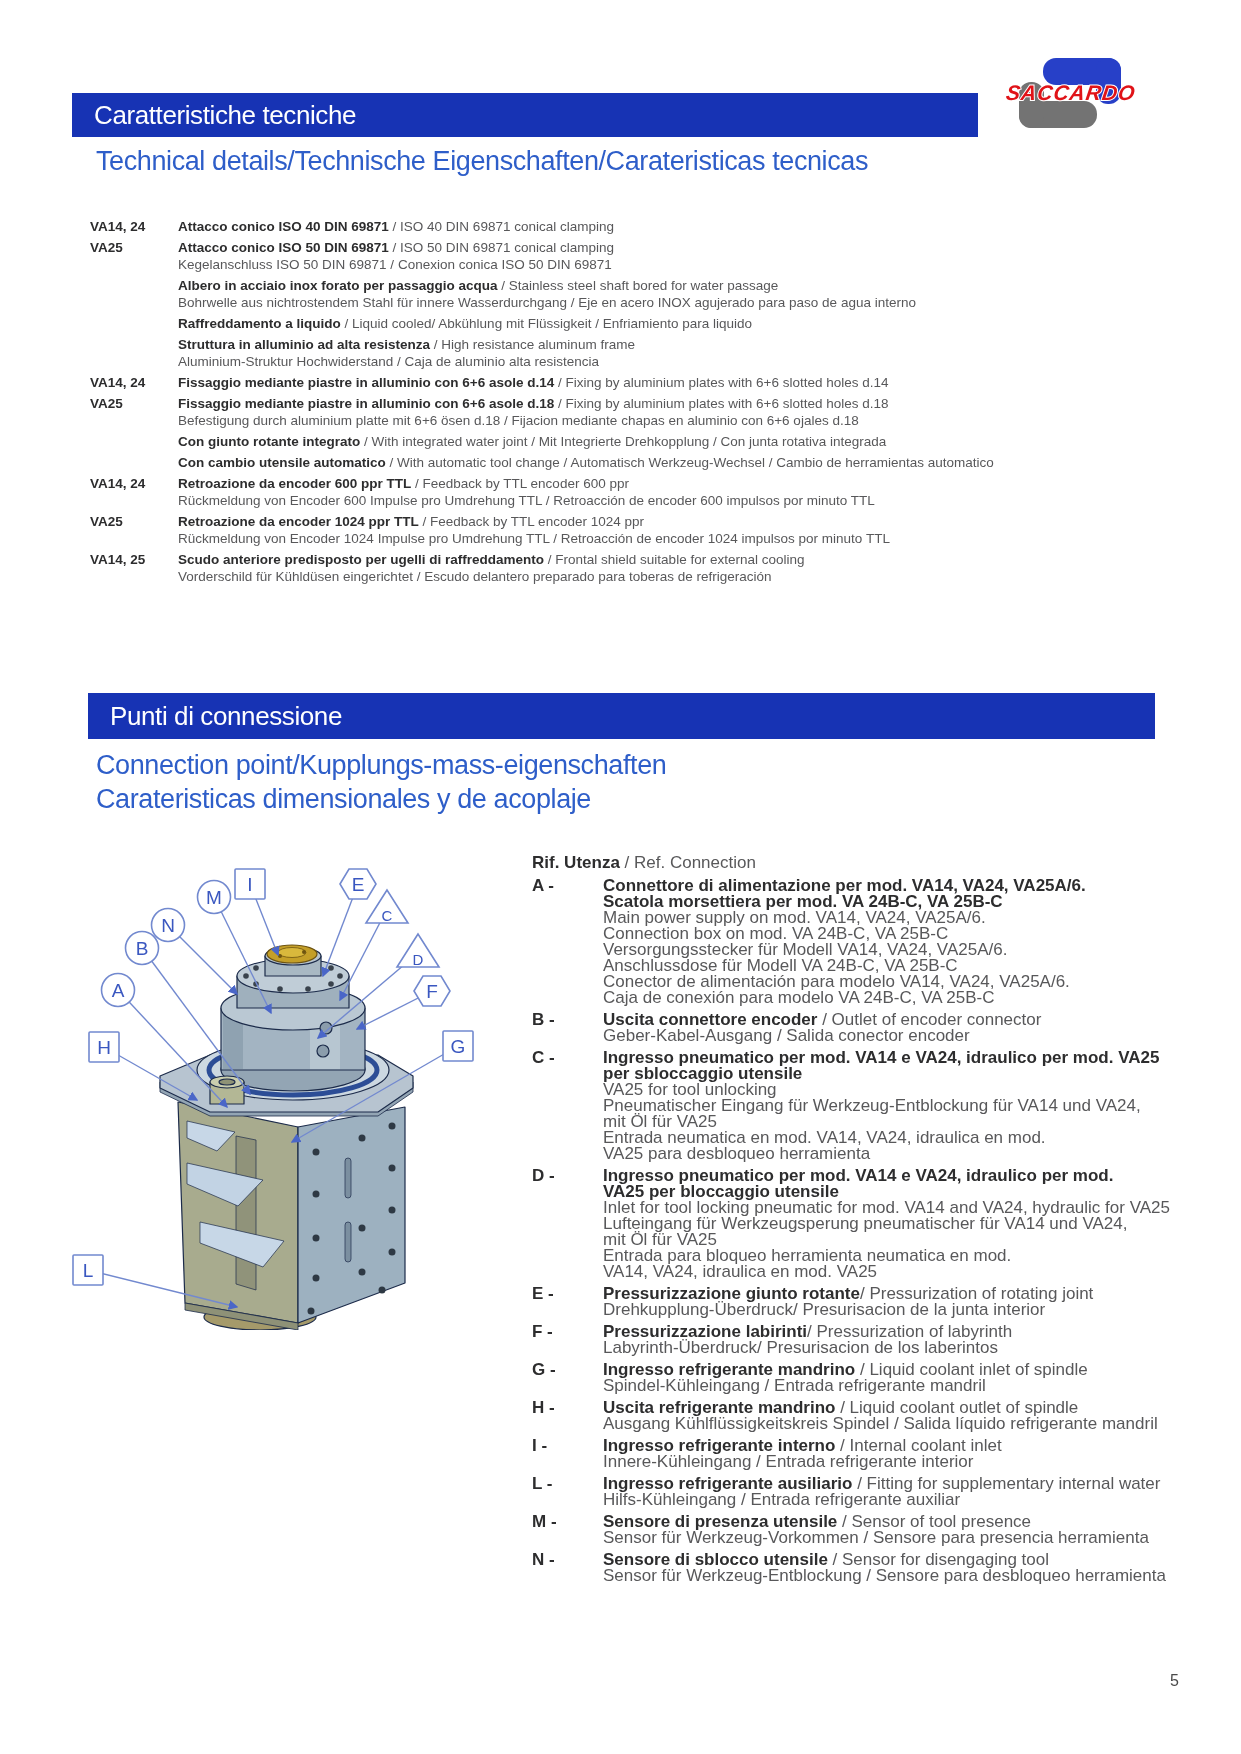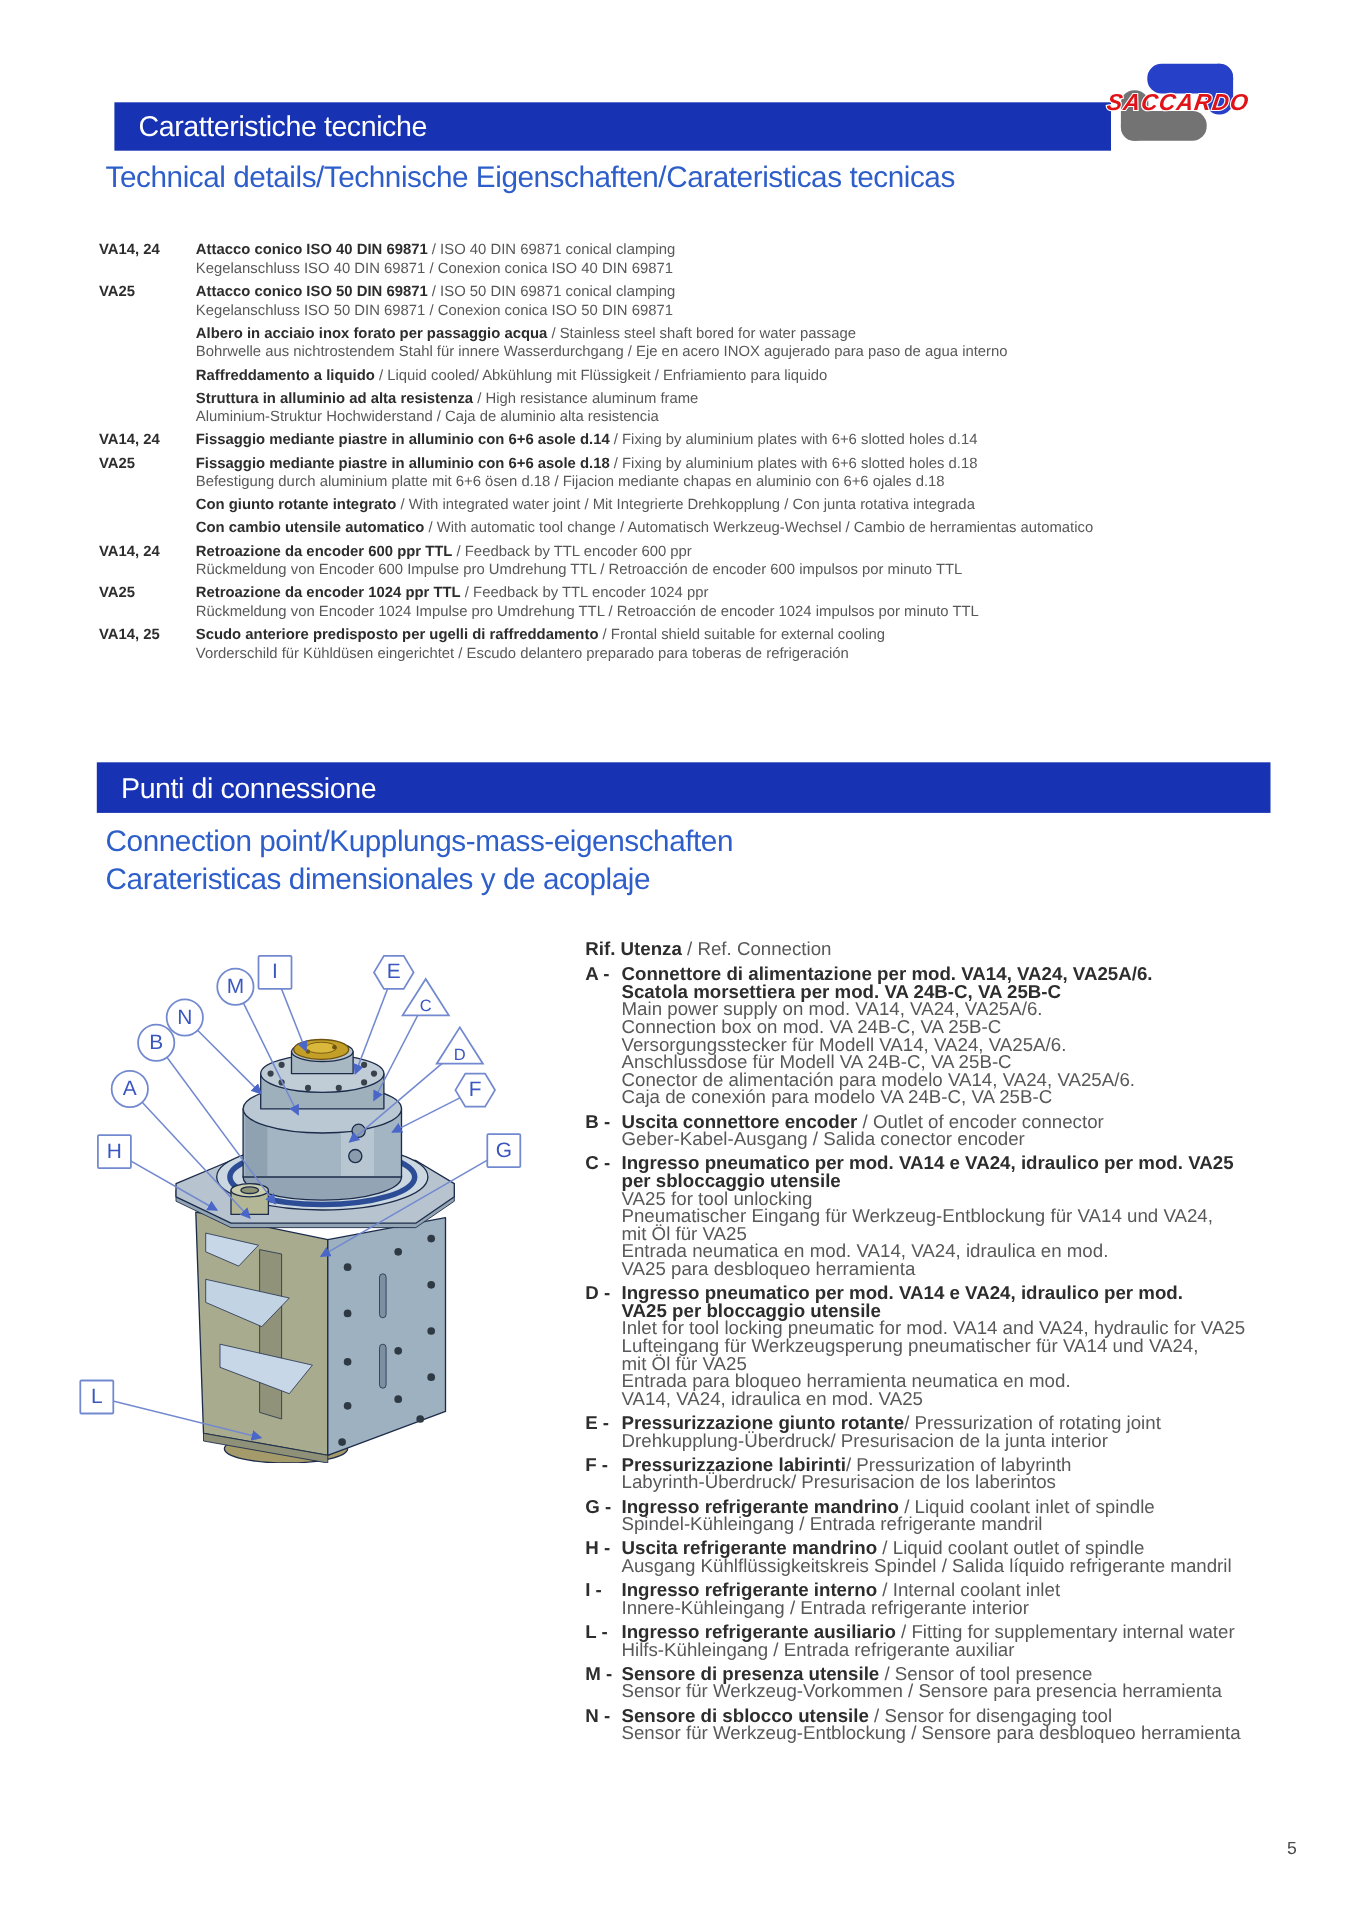--- a/index.html
+++ b/index.html
@@ -1,20 +1,20 @@
 <!DOCTYPE html>
 <html><head>
 <meta charset="utf-8">
 <style>
   html,body{margin:0;padding:0;background:#e8e8e8;}
   .page{position:relative;width:1241px;height:1754px;background:#ffffff;margin:0 auto;
         font-family:"Liberation Sans",sans-serif;overflow:hidden;}
   
   .bar{position:absolute;background:#1733b4;color:#fff;}
-  .bar1{left:104px;top:93px;width:906px;height:44px;}
+  .bar1{left:72px;top:93px;width:906px;height:44px;}
   .bar2{left:88px;top:693px;width:1067px;height:46px;}
   .bar .bar-label{display:block;padding-left:22px;font-size:26px;letter-spacing:-0.4px;}
   .bar1 .bar-label{line-height:44px;}
   .bar2 .bar-label{line-height:46px;}
   .subtitle{position:absolute;color:#2e5ec9;font-size:27px;letter-spacing:-0.4px;white-space:nowrap;}
   .s1{left:96px;top:146px;}
   .s2a{left:96px;top:750px;}
   .s2b{left:96px;top:784px;}
   
   .logo{position:absolute;left:995px;top:48px;width:150px;height:90px;}
@@ -26,21 +26,21 @@
   .trow{display:flex;margin-bottom:4px;line-height:17px;}
   .tmodel{width:88px;flex:none;font-weight:bold;color:#2d2d2e;}
   .tcontent{flex:1;}
   .tcontent b{color:#2d2d2e;}
   
   .conn{position:absolute;left:532px;top:855px;width:648px;font-size:17px;line-height:16px;color:#58585a;}
   .ref-line{margin-bottom:7px;}
   .ref-line b,.ccontent b,.cletter{color:#2d2d2e;}
   .citem{display:flex;margin-bottom:6px;}
   .cletter{width:33px;flex:none;font-weight:bold;}
-  .ccontent{flex:1;}
+  .ccontent{flex:1;margin-left:38px;}
   
   .diagram{position:absolute;left:60px;top:770px;width:450px;height:560px;}
   .diagram svg{width:100%;height:100%;}
   .callout-letter{font-family:"Liberation Sans",sans-serif;fill:#3a57c0;}
   
   .pagenum{position:absolute;left:1170px;top:1672px;font-size:16px;color:#4a4a4a;}
 </style>
 </head>
 <body>
 
@@ -59,21 +59,20 @@
       <rect x="24" y="34" width="25" height="46" rx="12" fill="#737373"></rect>
       <text class="logo-text" transform="translate(75,52) skewX(-8)" text-anchor="middle">SACCARDO</text>
     </svg>
   </div>
 
   <div id="tech-rows" class="tech-list">
       <div class="trow">
         <div class="tmodel">VA14, 24</div>
         <div class="tcontent">
           <div><b>Attacco conico ISO 40 DIN 69871</b><span> / ISO 40 DIN 69871 conical clamping</span></div>
-          <div>Kegelanschluss ISO 40 DIN 69871 / Conexion conica ISO 40 DIN 69871</div>
         </div>
       </div>
       <div class="trow">
         <div class="tmodel">VA25</div>
         <div class="tcontent">
           <div><b>Attacco conico ISO 50 DIN 69871</b><span> / ISO 50 DIN 69871 conical clamping</span></div>
           <div>Kegelanschluss ISO 50 DIN 69871 / Conexion conica ISO 50 DIN 69871</div>
         </div>
       </div>
       <div class="trow">

